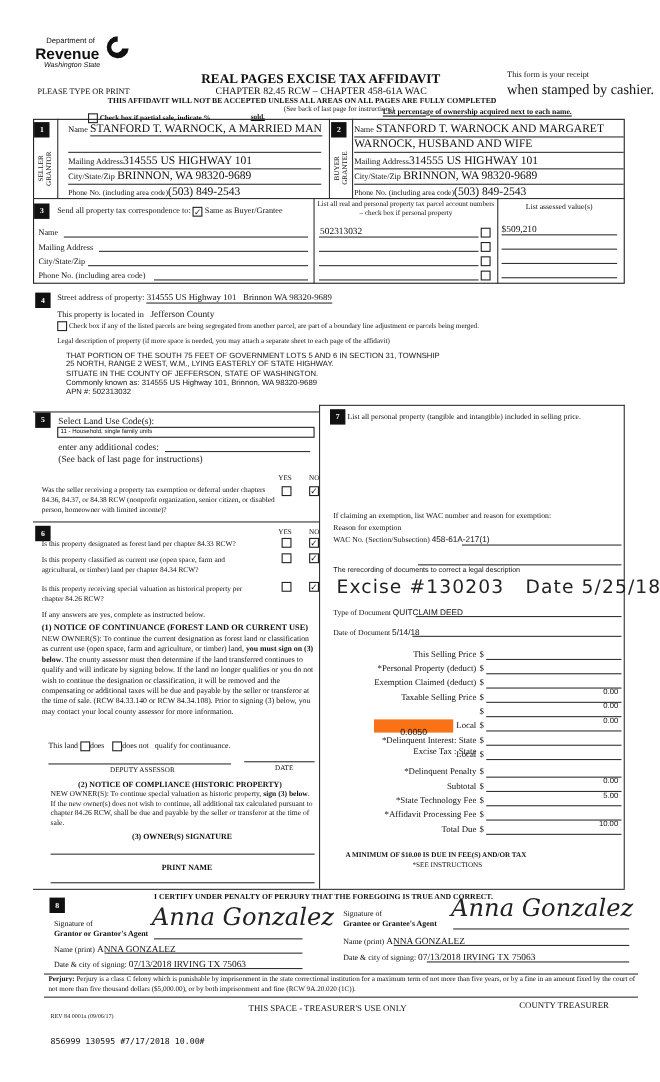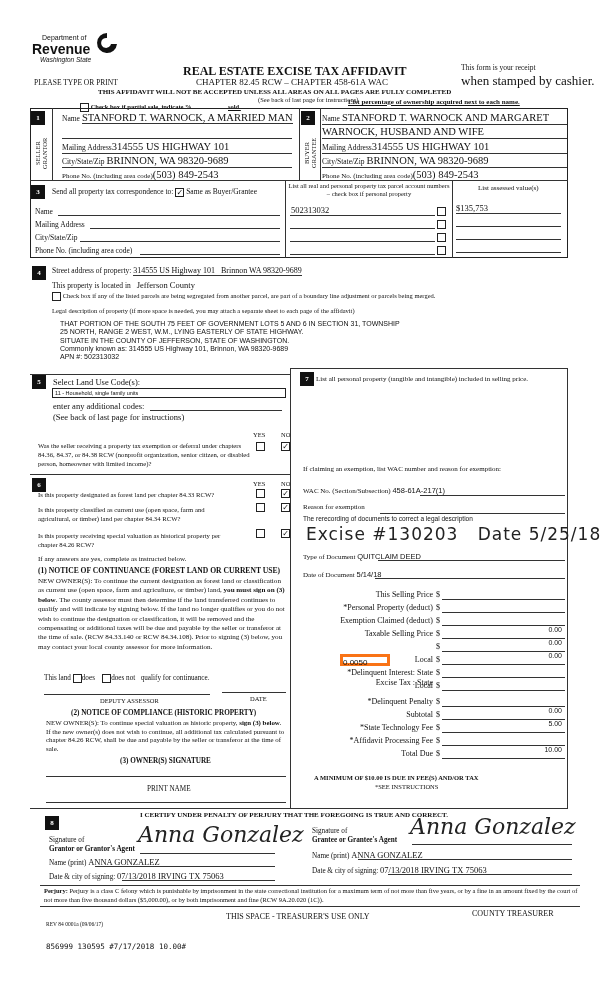--- a/index.html
+++ b/index.html
@@ -23,21 +23,21 @@
 <div class="abs" style="left:32px;top:32px;width:90px;height:34px">
   <div class="sans" style="position:absolute;left:10px;top:2px;font-size:7px">Department of</div>
   <div class="sans" style="position:absolute;left:0;top:9px;font-size:14px;font-weight:bold">Revenue</div>
   <div class="sans" style="position:absolute;left:8px;top:24px;font-size:6.5px;font-style:italic">Washington State</div>
   <svg style="position:absolute;left:64px;top:0" width="22" height="24" viewBox="0 0 22 24">
       <path d="M11 1 A10 10 0 1 0 21 12 L15 12 A5 5 0 1 1 11 6 Z" fill="#111"></path>
       <path d="M8 9 Q14 4 19 8 Q14 10 10 14 Z" fill="#fff"></path>
     </svg>
 </div>
 <div class="abs fl" style="left:34px;top:78px;font-size:7.5px">PLEASE TYPE OR PRINT</div>
-<div class="abs" style="left:183px;top:64px;font-size:12px;font-weight:bold;white-space:nowrap">REAL ESTATE EXCISE TAX AFFIDAVIT</div>
+<div class="abs" style="left:183px;top:64px;font-size:12px;font-weight:bold;white-space:nowrap">REAL PAGES EXCISE TAX AFFIDAVIT</div>
 <div class="abs fl" style="left:196px;top:77px;font-size:9px">CHAPTER 82.45 RCW – CHAPTER 458-61A WAC</div>
 <div class="abs fl" style="left:98px;top:88px;font-size:7px;font-weight:bold">THIS AFFIDAVIT WILL NOT BE ACCEPTED UNLESS ALL AREAS ON ALL PAGES ARE FULLY COMPLETED</div>
 <div class="abs fl" style="left:258px;top:96px;font-size:6.5px">(See back of last page for instructions)</div>
 <div class="abs fl" style="left:461px;top:63px;font-size:7.5px">This form is your receipt</div>
 <div class="abs fl" style="left:461px;top:73px;font-size:13px">when stamped by cashier.</div>
 <div class="abs fl" style="left:80px;top:103px;font-size:6.5px;font-weight:bold"><span class="cb"></span> <span>Check box if partial sale, indicate %</span></div>
 <div class="abs fl" style="left:228px;top:103px;font-size:6.5px;font-weight:bold;text-decoration:underline">sold.</div>
 <div class="abs fl" style="left:348px;top:98px;font-size:7px;font-weight:bold;text-decoration:underline">List percentage of ownership acquired next to each name.</div>
 
 <div class="abs" style="left:30px;top:108px;width:538px;height:150px;border:1px solid #222"></div>
@@ -102,21 +102,21 @@
 <div class="abs fl" style="left:35px;top:246px;font-size:7.5px">Phone No. (including area code)</div>
 <div class="line" style="left:140px;top:254px;width:140px"></div>
 
 <div class="abs" style="left:288px;top:182px;width:162px;font-size:6.5px;text-align:center;line-height:8px">List all real and personal property tax parcel account numbers – check box if personal property</div>
 <div class="vline" style="left:452px;top:180px;height:78px"></div>
 <div class="abs fl" style="left:478px;top:184px;font-size:7px">List assessed value(s)</div>
 <div id="parcel-rows">
     <div class="abs val" style="left:291px;top:205px;font-size:8.5px">502313032</div>
        <div class="line" style="left:290px;top:215px;width:145px"></div>
        <span class="cb abs" style="left:437px;top:207px"></span>
-       <div class="abs val" style="left:456px;top:203px;font-size:8.5px">$135,753</div>
+       <div class="abs val" style="left:456px;top:203px;font-size:8.5px">$509,210</div>
        <div class="line" style="left:456px;top:213px;width:105px"></div>
     <div class="abs val" style="left:291px;top:218px;font-size:8.5px"></div>
        <div class="line" style="left:290px;top:228px;width:145px"></div>
        <span class="cb abs" style="left:437px;top:220px"></span>
        <div class="abs val" style="left:456px;top:216px;font-size:8.5px"></div>
        <div class="line" style="left:456px;top:226px;width:105px"></div>
     <div class="abs val" style="left:291px;top:231px;font-size:8.5px"></div>
        <div class="line" style="left:290px;top:241px;width:145px"></div>
        <span class="cb abs" style="left:437px;top:233px"></span>
        <div class="abs val" style="left:456px;top:229px;font-size:8.5px"></div>
@@ -191,32 +191,32 @@
 <div class="line" style="left:44px;top:694px;width:166px"></div>
 <div class="line" style="left:222px;top:692px;width:64px"></div>
 <div class="abs fl" style="left:100px;top:697px;font-size:6.5px">DEPUTY ASSESSOR</div>
 <div class="abs fl" style="left:250px;top:695px;font-size:6.5px">DATE</div>
 <div class="abs fl" style="left:71px;top:709px;font-size:7.2px;font-weight:bold">(2) NOTICE OF COMPLIANCE (HISTORIC PROPERTY)</div>
 <div class="abs" style="left:46px;top:719px;width:240px;font-size:6.9px;line-height:8.5px">
   <span>NEW OWNER(S): To continue special valuation as historic property,</span> <b>sign (3) below</b><span>. If the new owner(s) does not wish to continue, all additional tax calculated pursuant to chapter 84.26 RCW, shall be due and payable by the seller or transferor at the time of sale.</span>
 </div>
 <div class="abs fl" style="left:120px;top:757px;font-size:7.2px;font-weight:bold">(3) OWNER(S) SIGNATURE</div>
 <div class="line" style="left:46px;top:776px;width:240px"></div>
-<div class="abs fl" style="left:147px;top:785px;font-size:7.2px;font-weight:normal">PRINT NAME</div>
+<div class="abs fl" style="left:147px;top:785px;font-size:7.2px;font-weight:bold">PRINT NAME</div>
 <div class="line" style="left:46px;top:802px;width:240px"></div>
 
 <div class="num" style="left:300px;top:372px">7</div>
 <div class="abs" style="left:316px;top:374px;width:248px;font-size:7px;line-height:11px">List all  personal property (tangible and intangible) included in selling price.</div>
 <div class="abs fl" style="left:303px;top:465px;font-size:7px">If claiming an exemption, list WAC number and reason for exemption:</div>
 <div class="abs fl" style="left:303px;top:486px;font-size:7px">
   <span>WAC No. (Section/Subsection)</span>
   <span class="sans" style="font-size:7.5px">458-61A-217(1)</span>
 </div>
 <div class="line" style="left:420px;top:495px;width:145px"></div>
-<div class="abs fl" style="left:303px;top:503px;font-size:7px">Reason for exemption</div>
+<div class="abs fl" style="left:303px;top:476px;font-size:7px">Reason for exemption</div>
 <div class="line" style="left:380px;top:513px;width:185px"></div>
 <div class="abs fl sans" style="left:303px;top:515px;font-size:6.5px">The rerecording of documents to correct a legal description</div>
 <div class="abs hw" style="left:306px;top:524px;white-space:pre">Excise #130203   Date 5/25/18</div>
 <div class="abs fl" style="left:303px;top:552px;font-size:7px">
   <span>Type of Document</span>
   <span class="sans" style="font-size:7.5px">QUITCLAIM DEED</span>
 </div>
 <div class="line" style="left:378px;top:560px;width:187px"></div>
 <div class="abs fl" style="left:303px;top:570px;font-size:7px">
   <span>Date of Document</span>
@@ -270,21 +270,21 @@
        <div class="amtv" style="left:502px;top:720px">5.00</div>
     <div class="amt" style="right:167px;top:736px">*Affidavit Processing Fee</div>
        <div class="abs fl" style="left:436px;top:736px">$</div>
        <div class="line" style="left:442px;top:745px;width:123px"></div>
        <div class="amtv" style="left:502px;top:733px"></div>
     <div class="amt" style="right:167px;top:749px">Total Due</div>
        <div class="abs fl" style="left:436px;top:749px">$</div>
        <div class="line" style="left:442px;top:758px;width:123px"></div>
        <div class="amtv" style="left:502px;top:746px">10.00</div>
   </div>
-<div class="abs sans" style="left:340px;top:654px;width:50px;height:12px;border:3px solid #f97316;font-size:8px;text-align:left;line-height:11px">0.0050</div>
+<div class="abs sans" style="left:340px;top:654px;width:72px;height:12px;border:6px solid #f97316;font-size:8px;text-align:center;line-height:11px">0.0050</div>
 <div class="abs fl" style="left:314px;top:774px;font-size:6.5px;font-weight:bold">A MINIMUM OF $10.00 IS DUE IN FEE(S) AND/OR TAX</div>
 <div class="abs fl" style="left:375px;top:783px;font-size:6.5px">*SEE INSTRUCTIONS</div>
 
 <div class="num" style="left:45px;top:816px">8</div>
 <div class="abs fl" style="left:140px;top:811px;font-size:7px;font-weight:bold">I CERTIFY UNDER PENALTY OF PERJURY THAT THE FOREGOING IS TRUE AND CORRECT.</div>
 <div class="abs fl" style="left:49px;top:836px;font-size:7.2px">Signature of</div>
 <div class="abs fl" style="left:49px;top:845px;font-size:7.2px;font-weight:bold">Grantor or Grantor's Agent</div>
 <div class="abs sig" style="left:138px;top:822px">Anna Gonzalez</div>
 <div class="line" style="left:140px;top:853px;width:135px"></div>
 <div class="abs fl" style="left:49px;top:857px;font-size:7.2px">

